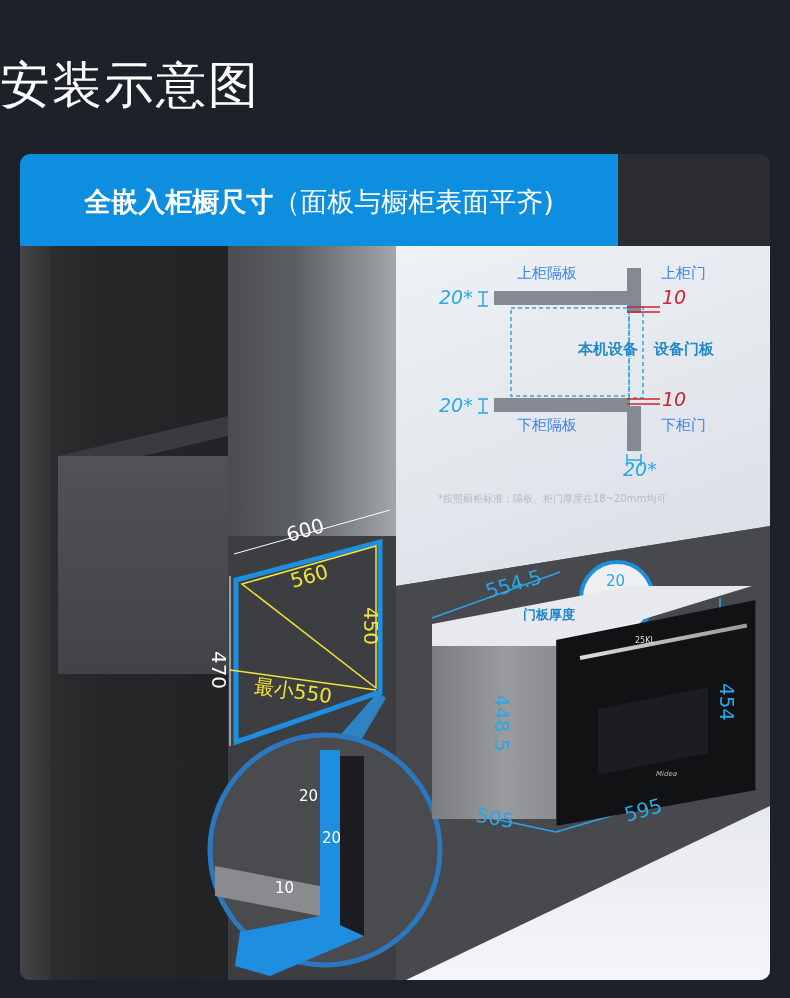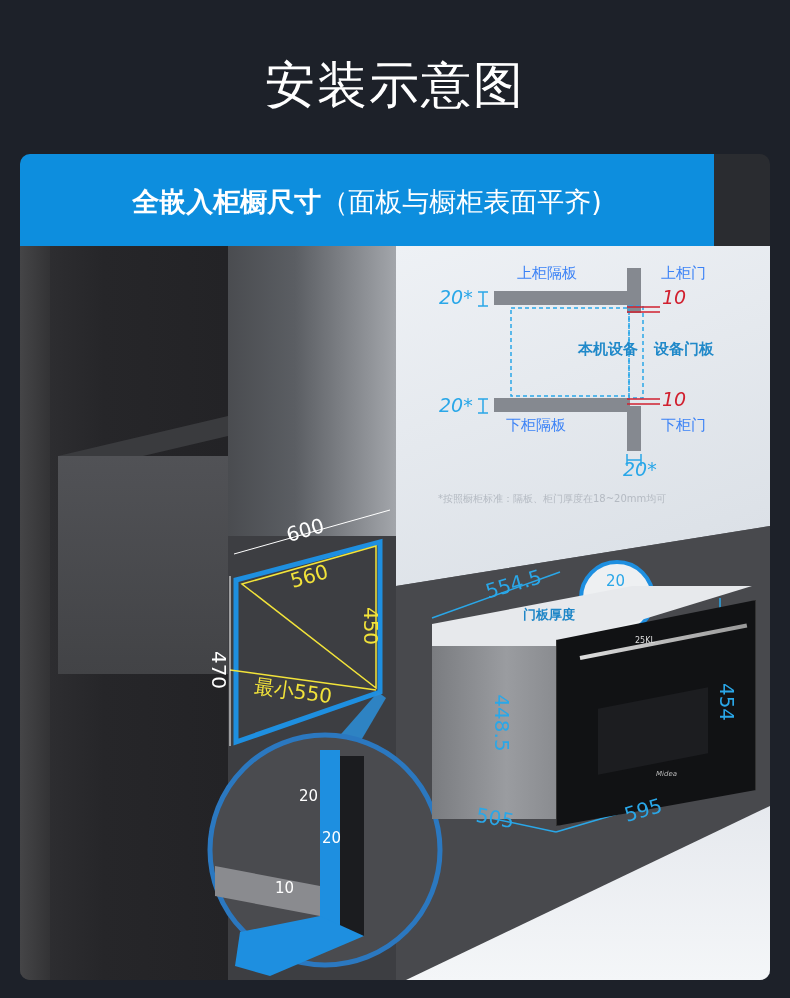--- a/index.html
+++ b/index.html
@@ -1,29 +1,29 @@
 <!DOCTYPE html>
 <html><head>
   <meta charset="utf-8">
   <style>
     * { margin: 0; padding: 0; box-sizing: border-box; }
     html, body { width: 790px; height: 998px; background: #1d2129; overflow: hidden; }
     body { font-family: "DejaVu Sans", "Liberation Sans", sans-serif; position: relative; }
 
     .page-title {
-      position: absolute; left: 0; top: 52px; width: 790px; text-align: center;
+      position: absolute; left: 0; top: 52px; width: 790px; text-align: left;
       color: #ffffff; font-size: 50px; font-weight: 400; letter-spacing: 2px;
     }
 
     .card {
       position: absolute; left: 20px; top: 154px; width: 750px; height: 826px;
       border-radius: 10px; overflow: hidden; background: #2a2c30;
     }
     .card-header {
-      position: absolute; left: 0; top: 0; width: 694px; height: 92px;
+      position: absolute; left: 0; top: 0; width: 598px; height: 92px;
       background: #0d8ede; color: #fff; text-align: center; line-height: 96px;
       font-size: 27px;
     }
     .card-header .bold { font-weight: 700; }
     .card-header .light { font-weight: 400; }
 
     .scene { position: absolute; left: 0; top: 92px; width: 750px; height: 734px; }
 
     
     .col-left { position: absolute; left: 0; top: 0; width: 208px; height: 734px;
@@ -152,21 +152,21 @@
 
       <circle cx="597" cy="352" r="36" fill="#eef0f2" stroke="#1e8fe0" stroke-width="4"></circle>
       <line x1="560" y1="372" x2="540" y2="390" stroke="#1e8fe0" stroke-width="3"></line>
       <path d="M592 346 v10 M592 351 h10 M602 346 v10" stroke="#2aa7e8" stroke-width="1.5" fill="none"></path>
     </svg>
 
     <div class="diag-label" style="left:497px;top:18px;">上柜隔板</div>
     <div class="diag-label" style="left:641px;top:18px;">上柜门</div>
     <div class="diag-label blue" style="left:517px;top:94px;margin-left:41px;">本机设备</div>
     <div class="diag-label blue" style="left:634px;top:94px;">设备门板</div>
-    <div class="diag-label" style="left:486px;top:170px;">下柜隔板</div>
+    <div class="diag-label" style="left:497px;top:170px;">下柜隔板</div>
     <div class="diag-label" style="left:641px;top:170px;">下柜门</div>
     <div class="diag-num" style="left:419px;top:40px;color:#2aa7e8;">20*</div>
     <div class="diag-num" style="left:419px;top:148px;color:#2aa7e8;">20*</div>
     <div class="diag-num" style="left:642px;top:40px;color:#d1202f;">10</div>
     <div class="diag-num" style="left:642px;top:142px;color:#d1202f;">10</div>
     <div class="diag-num" style="left:603px;top:212px;color:#2aa7e8;">20*</div>
     <div class="footnote">*按照橱柜标准：隔板、柜门厚度在18~20mm均可</div>
 
     <div class="dim white" style="left:266px;top:272px;transform:rotate(-16deg);">600</div>
     <div class="dim yellow" style="left:270px;top:318px;transform:rotate(-16deg);">560</div>

